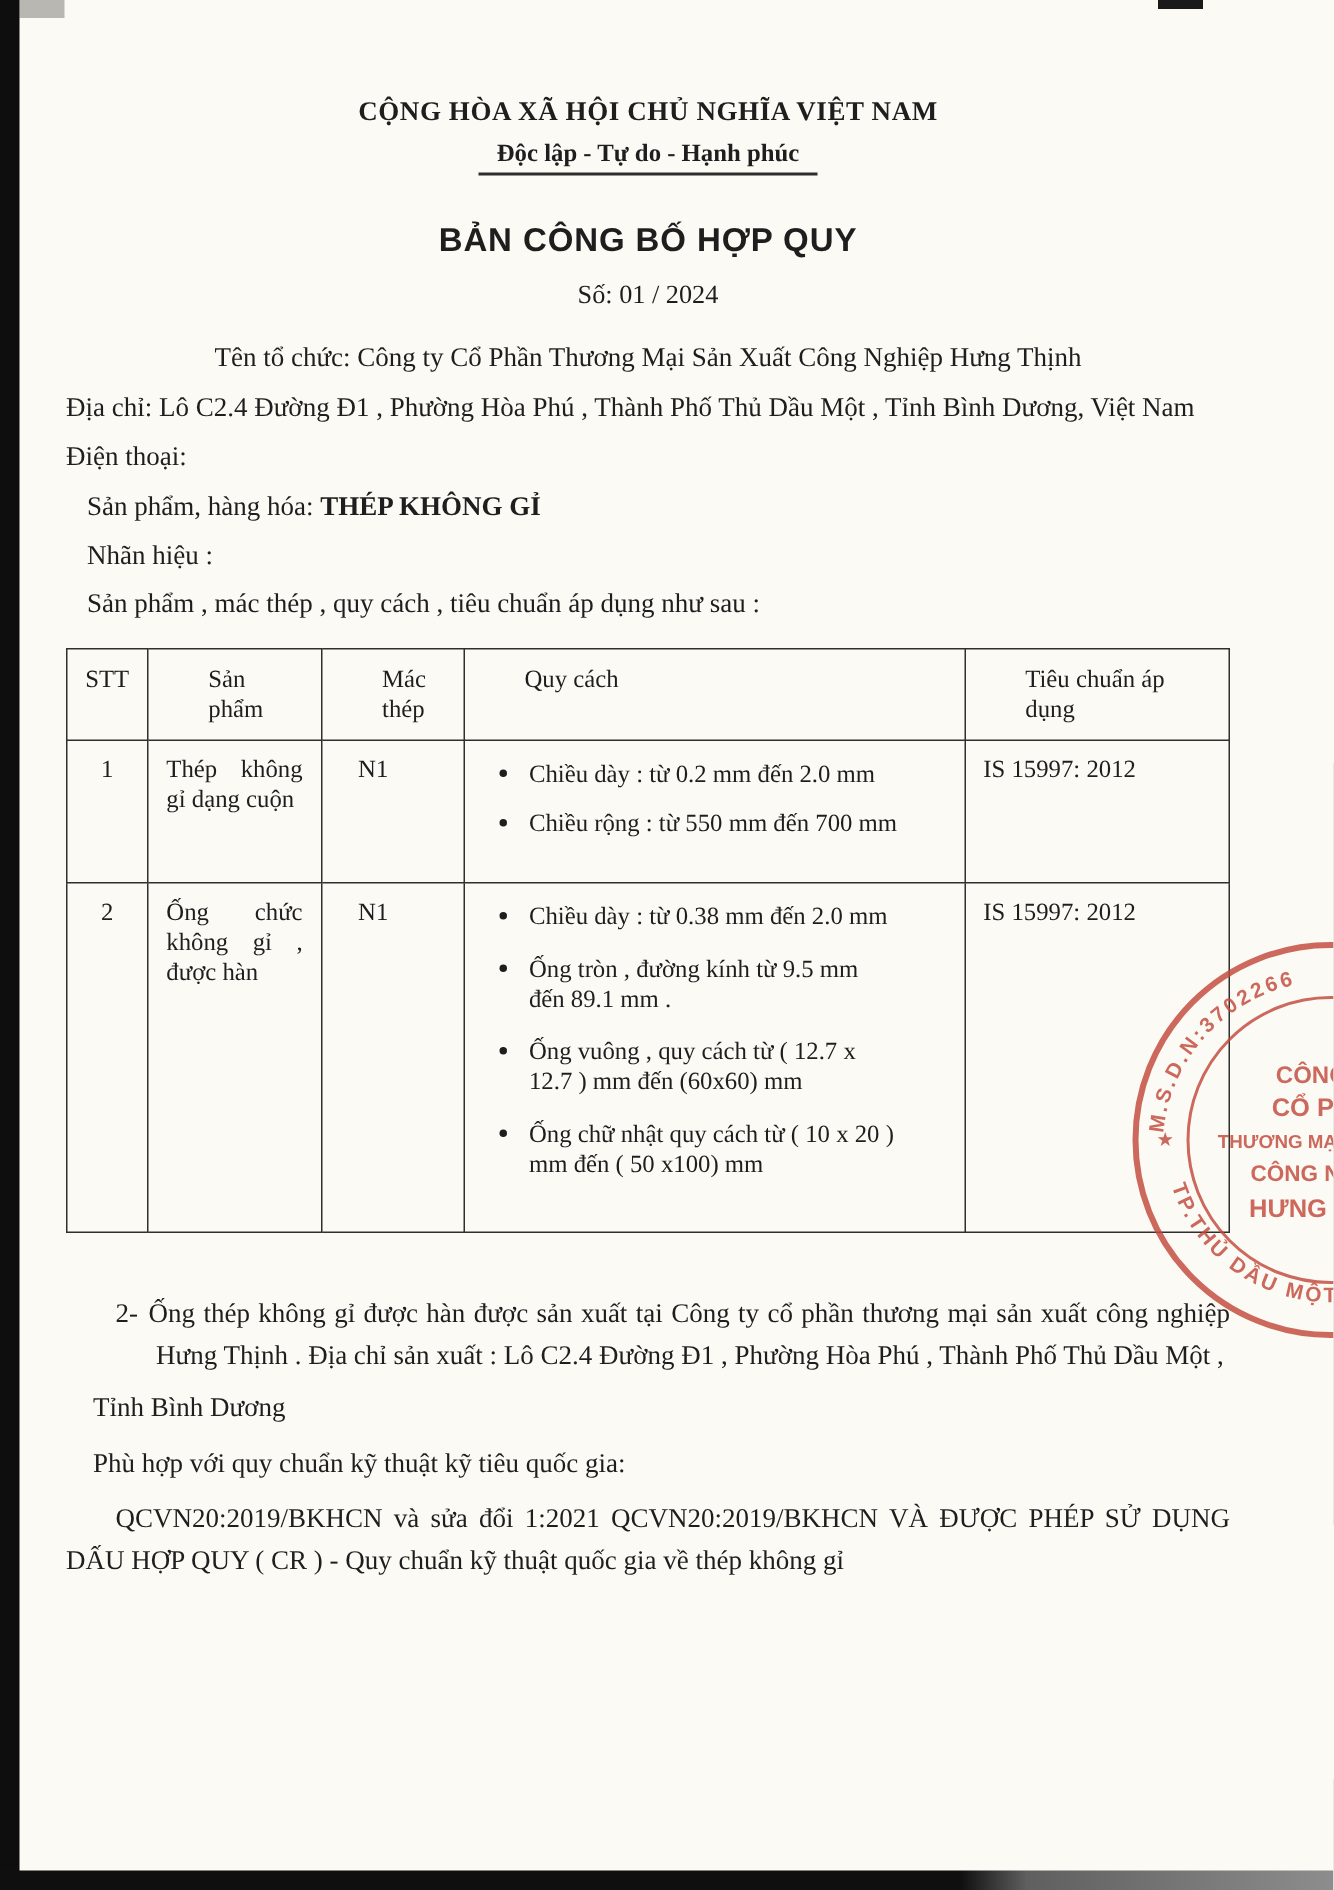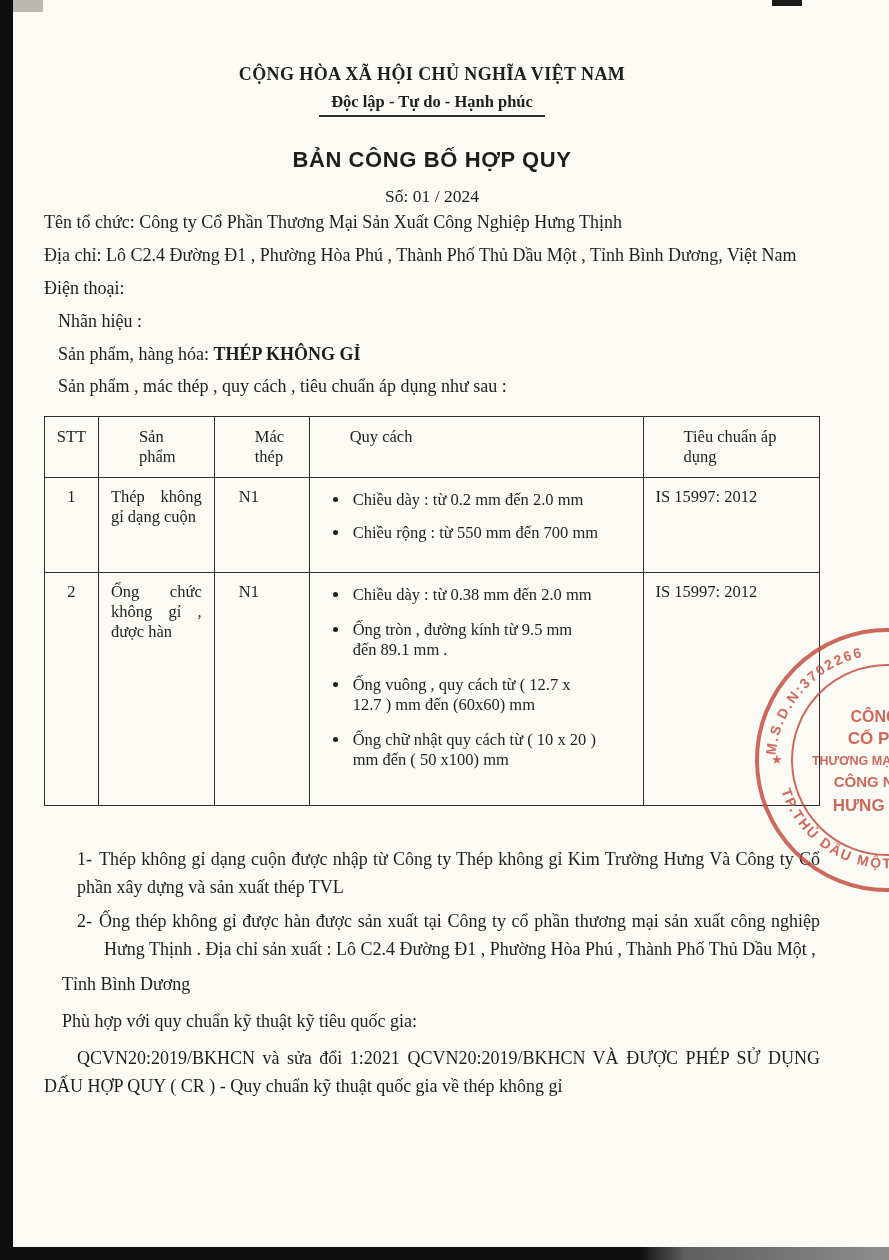--- a/index.html
+++ b/index.html
@@ -41,21 +41,21 @@
     width: fit-content; margin: 7px auto 0; font-weight: bold; font-size: 16.5px;
     padding: 0 12px 3px; border-bottom: 2px solid #2c2c2c;
   }
   .doc-title {
     text-align: center; font-family: "Liberation Sans", "DejaVu Sans", sans-serif;
     font-size: 22px; font-weight: 700; letter-spacing: .6px; margin-top: 30px;
   }
   .doc-number { text-align: center; font-size: 17.5px; margin-top: 13px; }
 
   .para { font-size: 18px; line-height: 1.55; margin-top: 5px; }
-  .para.first { margin-top: 2px; }
+  .para.first { margin-top: 18px; text-align: center; }
   .para.indent { padding-left: 14px; }
   .bold { font-weight: bold; }
 
   table.spec-table {
     width: 776px; border-collapse: collapse; margin-top: 15px;
     font-size: 16.5px;
   }
   .spec-table th, .spec-table td {
     border: 1.5px solid #2f2f2f; vertical-align: top; text-align: left;
     padding: 9px 12px;
@@ -99,22 +99,22 @@
       <div class="nat-title">CỘNG HÒA XÃ HỘI CHỦ NGHĨA VIỆT NAM</div>
       <div class="nat-motto">Độc lập - Tự do - Hạnh phúc</div>
     </div>
 
     <h1 class="doc-title">BẢN CÔNG BỐ HỢP QUY</h1>
     <div class="doc-number">Số: 01 / 2024</div>
 
     <p class="para first">Tên tổ chức: Công ty Cổ Phần Thương Mại Sản Xuất Công Nghiệp Hưng Thịnh</p>
     <p class="para">Địa chỉ: Lô C2.4 Đường Đ1 , Phường Hòa Phú , Thành Phố Thủ Dầu Một , Tỉnh Bình Dương, Việt Nam</p>
     <p class="para">Điện thoại:</p>
+    <p class="para indent"><span>Sản phẩm, hàng hóa: </span><span class="bold">THÉP KHÔNG GỈ</span></p>
     <p class="para indent">Nhãn hiệu :</p>
-    <p class="para indent"><span>Sản phẩm, hàng hóa: </span><span class="bold">THÉP KHÔNG GỈ</span></p>
     <p class="para indent">Sản phẩm , mác thép , quy cách , tiêu chuẩn áp dụng như sau :</p>
 
     <table class="spec-table">
       <colgroup>
         <col style="width:54px">
           <col style="width:116px">
           <col style="width:95px">
           <col style="width:334px">
           <col style="width:177px">
       </colgroup>
@@ -151,21 +151,20 @@
               <li>Ống vuông , quy cách từ ( 12.7 x 12.7 ) mm đến (60x60) mm</li>
               <li>Ống chữ nhật quy cách từ ( 10 x 20 ) mm đến ( 50 x100) mm</li>
             </ul>
           </td>
           <td class="c-tc">IS 15997: 2012</td>
         </tr>
       </tbody>
     </table>
 
     <div class="notes">
-      <p class="note-item note-1"><span class="note-prefix">1-</span><span>Thép không gỉ dạng cuộn được nhập từ Công ty Thép không gỉ Kim Trường Hưng Và Công ty Cổ phần xây dựng và sản xuất thép TVL</span></p>
       <p class="note-item note-2"><span class="note-prefix">2-</span><span>Ống thép không gỉ được hàn được sản xuất tại Công ty cổ phần thương mại sản xuất công nghiệp Hưng Thịnh . Địa chỉ sản xuất : Lô C2.4 Đường Đ1 , Phường Hòa Phú , Thành Phố Thủ Dầu Một ,</span></p>
       <p class="province-line">Tỉnh Bình Dương</p>
       <p class="conformity-line">Phù hợp với quy chuẩn kỹ thuật kỹ tiêu quốc gia:</p>
       <p class="regulation-line">QCVN20:2019/BKHCN và sửa đổi 1:2021 QCVN20:2019/BKHCN VÀ ĐƯỢC PHÉP SỬ DỤNG DẤU HỢP QUY ( CR ) -  Quy chuẩn kỹ thuật quốc gia về thép không gỉ</p>
     </div>
 
   </div>
 
   <svg class="stamp" width="280" height="280" viewBox="0 0 280 280">
     <g opacity="0.82" fill="#c2493b" stroke="none" font-family="Liberation Sans, DejaVu Sans, sans-serif" font-weight="bold">

